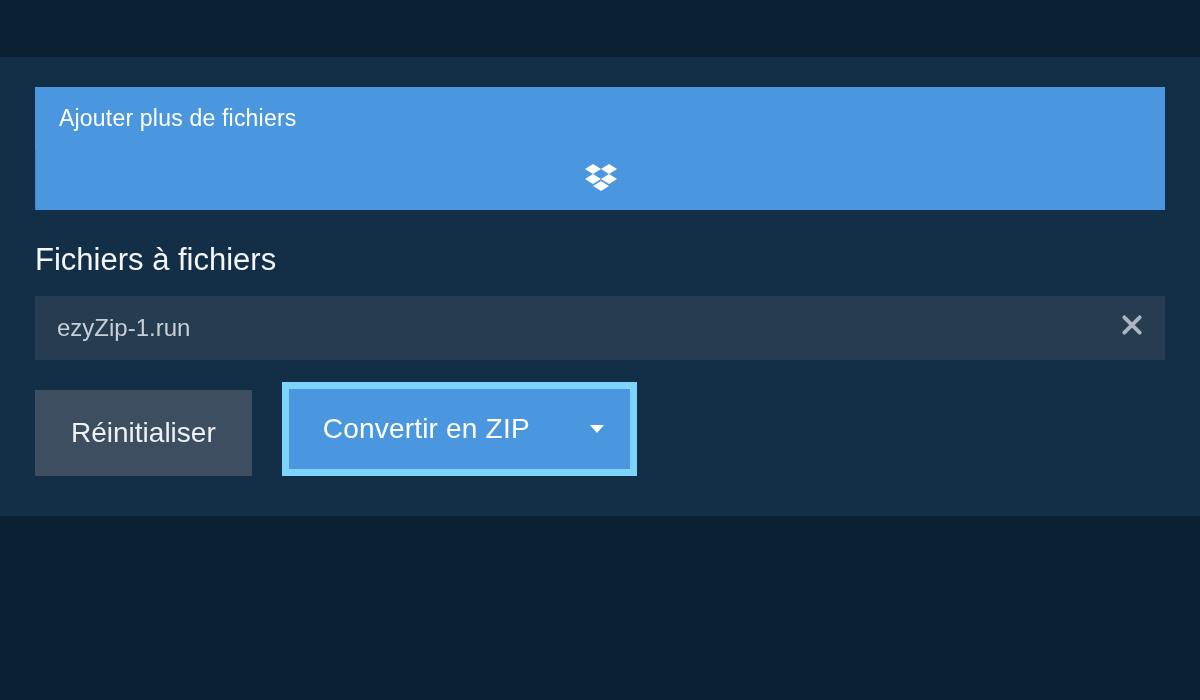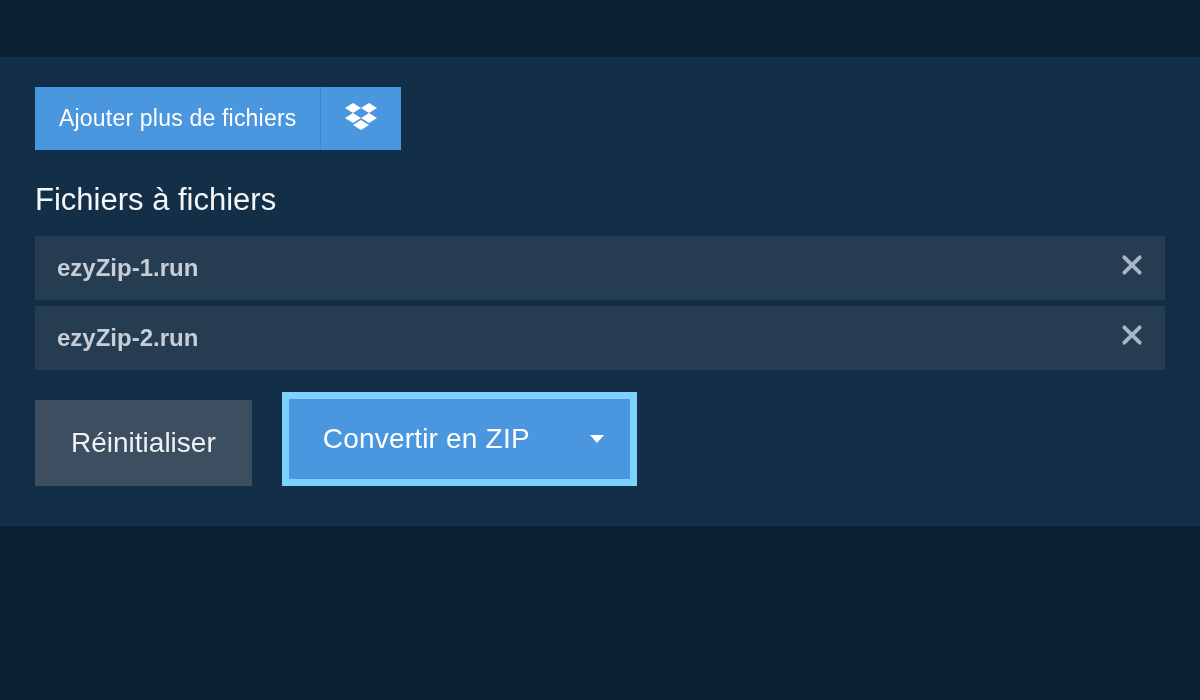--- a/index.html
+++ b/index.html
@@ -15,21 +15,21 @@
   .tab-row { display: flex; }
   .tab {
     background: #2c4257;
     padding: 18px 40px 18px 28px;
     font-size: 34px;
     font-weight: 300;
     letter-spacing: 0.3px;
     color: #f4f6f8;
   }
   .content { padding: 30px 35px 40px 35px; }
-  .btn-row { display: flex; gap: 0; }
+  .btn-row { display: flex; gap: 0; flex-direction: column; }
   .btn-add {
     background: #4a97e0;
     color: #fff;
     font-size: 23px;
     font-weight: 300;
     padding: 18px 24px;
     display: inline-flex;
     align-items: center;
     cursor: pointer;
     letter-spacing: 0.2px;
@@ -52,21 +52,21 @@
     color: #f4f6f8;
   }
   .file-row {
     background: #263c51;
     padding: 18px 22px;
     margin-bottom: 6px;
     display: flex;
     justify-content: space-between;
     align-items: center;
     font-size: 24px;
-    font-weight: 700;
+    font-weight: 400;
     color: #c6cfd7;
   }
   .file-close { color: #a9b6c1; cursor: pointer; display: flex; align-items: center; }
   .file-close svg { width: 22px; height: 22px; }
   .action-row { display: flex; gap: 30px; margin-top: 22px; align-items: stretch; }
   .btn-reset {
     background: #3c4e60;
     color: #eef2f5;
     font-size: 28px;
     font-weight: 300;
@@ -143,30 +143,20 @@
       <span>ezyZip-1.run</span>
       <span class="file-close">
         <span>
           <svg viewBox="0 0 20 20">
               <path d="M3 3 L17 17 M17 3 L3 17" stroke="#a9b6c1" stroke-width="3.5" stroke-linecap="round"></path>
             </svg>
         </span>
       </span>
     </div>
 
-    <div class="file-row">
-      <span>ezyZip-2.run</span>
-      <span class="file-close">
-        <span>
-          <svg viewBox="0 0 20 20">
-              <path d="M3 3 L17 17 M17 3 L3 17" stroke="#a9b6c1" stroke-width="3.5" stroke-linecap="round"></path>
-            </svg>
-        </span>
-      </span>
-    </div>
 
     <div class="action-row">
       <div class="btn-reset">
         <span>Réinitialiser</span>
       </div>
       <div class="convert-wrap">
         <div class="btn-convert">
           <span>Convertir en ZIP</span>
         </div>
         <div class="btn-convert-caret">

